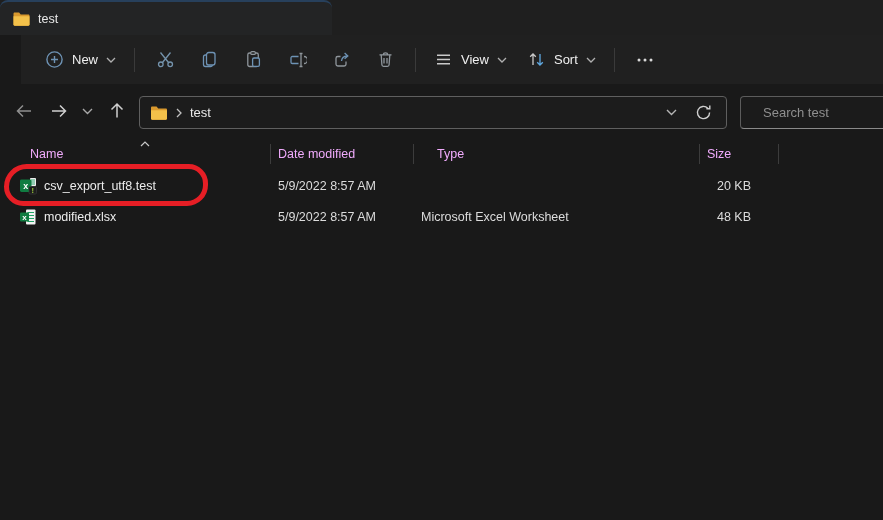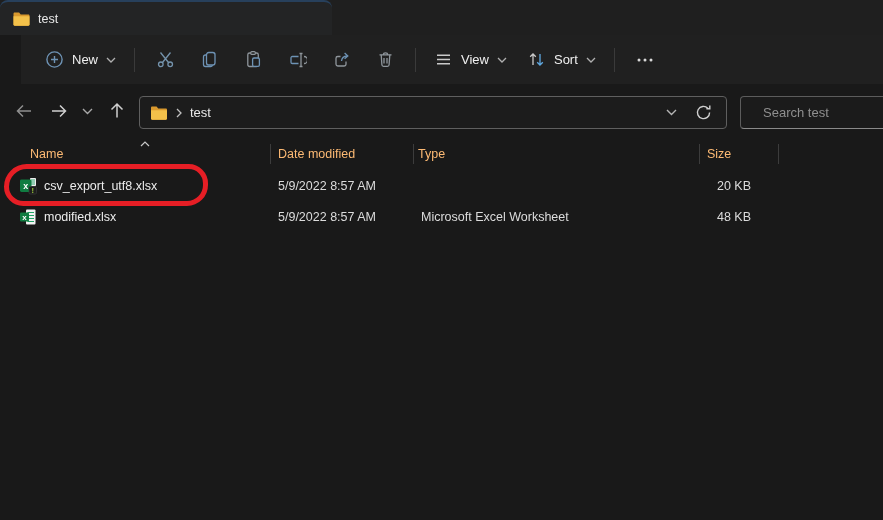--- a/index.html
+++ b/index.html
@@ -57,21 +57,21 @@
     position:absolute;left:740px;top:12px;width:170px;height:33px;
     border:1px solid #5c5c5c;border-bottom-color:#8a8a8a;border-radius:4px;background:#1b1b1b;
     display:flex;align-items:center;gap:10px;padding:0 12px;
   }
   .searchbox input{
     flex:1;border:none;background:transparent;outline:none;color:#e0e0e0;
     font-family:inherit;font-size:13px;
   }
   .searchbox input::placeholder{color:#8f8f8f;}
   
-  .headers{position:absolute;left:0;top:140px;width:883px;height:28px;font-size:12.5px;color:#fdba74;}
+  .headers{position:absolute;left:0;top:140px;width:883px;height:28px;font-size:12.5px;color:#f0abfc;}
   .hcell{position:absolute;top:7px;}
   .hdivider{position:absolute;top:4px;width:1px;height:20px;background:#3c3c3c;}
   .sort-asc{position:absolute;left:140px;top:1px;}
   
   .filelist{position:absolute;left:0;top:170px;width:883px;}
   .frow{position:relative;height:31px;font-size:12.5px;}
   .fcell{position:absolute;top:50%;transform:translateY(-50%);white-space:nowrap;}
   .c-icon{left:19px;display:flex;align-items:center;}
   .c-name{left:44px;color:#ececec;}
   .c-date{left:278px;color:#dcdcdc;}
@@ -248,40 +248,40 @@
 </div>
 
 <div class="headers">
   <svg class="sort-asc" width="10" height="6" viewBox="0 0 10 6" fill="none" stroke="#c8c8c8" stroke-width="1.2">
       <path d="M1 5l4-4 4 4"></path>
     </svg>
   <span class="hcell" style="left:30px">Name</span>
   <div class="hdivider" style="left:270px"></div>
   <span class="hcell" style="left:278px">Date modified</span>
   <div class="hdivider" style="left:413px"></div>
-  <span class="hcell" style="left:418px">Type</span>
+  <span class="hcell" style="left:437px">Type</span>
   <div class="hdivider" style="left:699px"></div>
   <span class="hcell" style="left:707px">Size</span>
   <div class="hdivider" style="left:778px"></div>
 </div>
 
 <div class="filelist">
 
   <div class="frow">
     <span class="fcell c-icon">
       <svg width="18" height="18" viewBox="0 0 18 18">
         <rect x="11" y="1" width="6" height="8" rx="0.8" fill="#ededed"></rect>
         <path d="M12 3h4M12 5h4M12 7h4" stroke="#21a366" stroke-width="0.9"></path>
         <rect x="1" y="2.5" width="11.5" height="12.5" rx="1.4" fill="#107c41"></rect>
         <text x="6.7" y="12" font-size="9" font-weight="bold" fill="#ffffff" text-anchor="middle" font-family="Liberation Sans, sans-serif">x</text>
         <rect x="10" y="9.5" width="7.5" height="7.5" rx="1.2" fill="#1d1d1d" stroke="#3c3c3c" stroke-width="0.7"></rect>
         <text x="13.7" y="15.6" font-size="7.5" font-weight="bold" fill="#9ccc3c" text-anchor="middle" font-family="Liberation Sans, sans-serif">!</text>
       </svg>
     </span>
-    <span class="fcell c-name">csv_export_utf8.xlsx</span>
+    <span class="fcell c-name">csv_export_utf8.test</span>
     <span class="fcell c-date">5/9/2022 8:57 AM</span>
     <span class="fcell c-size">20 KB</span>
   </div>
 
   <div class="frow">
     <span class="fcell c-icon">
       <svg width="18" height="18" viewBox="0 0 18 18">
         <rect x="7" y="1.5" width="9.5" height="15" rx="1" fill="#f2f2f2"></rect>
         <path d="M8.5 4.5h6.5M8.5 7.5h6.5M8.5 10.5h6.5M8.5 13.5h6.5" stroke="#21a366" stroke-width="1.1"></path>
         <rect x="1" y="4.5" width="9" height="9" rx="1" fill="#107c41"></rect>

